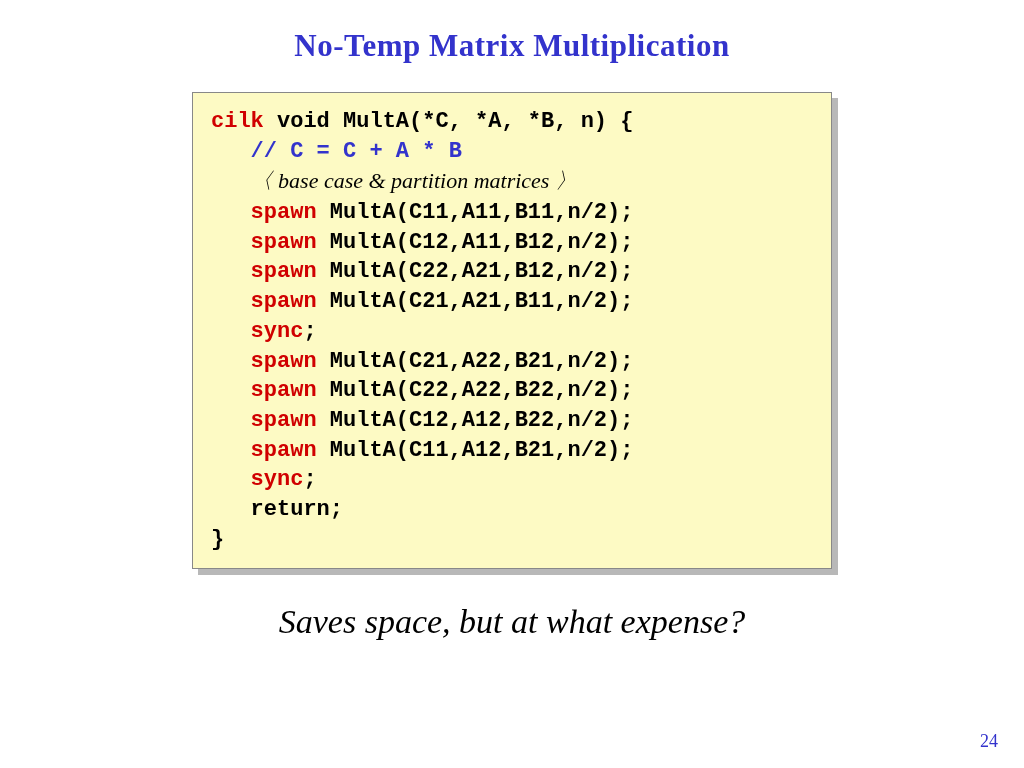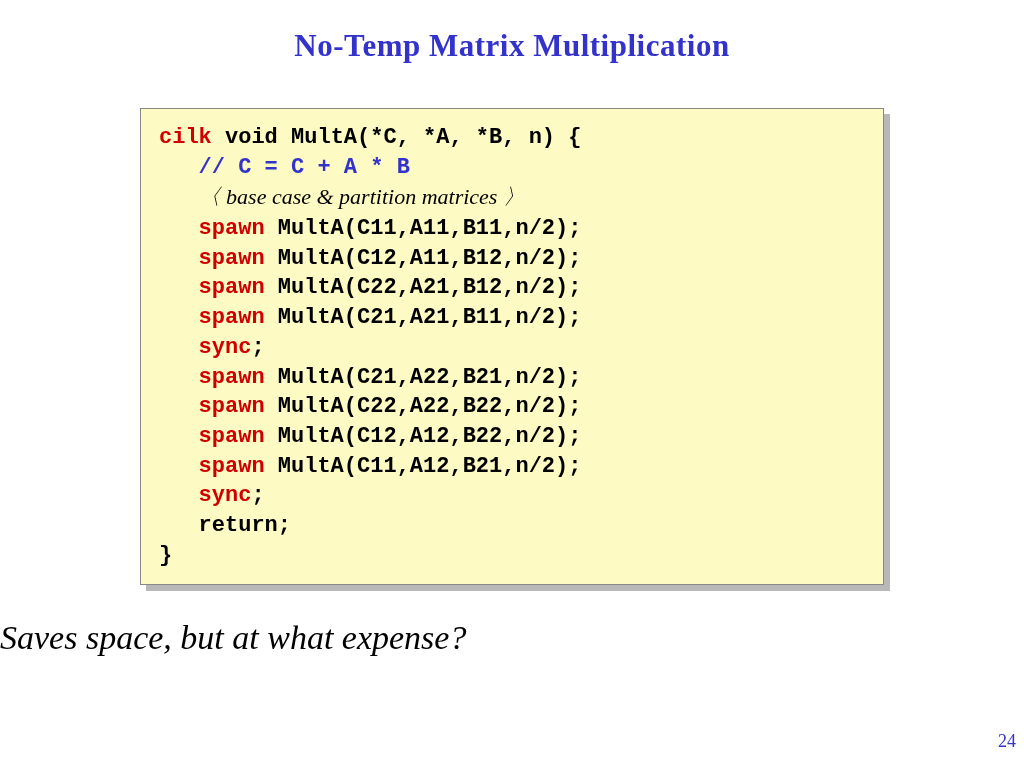--- a/index.html
+++ b/index.html
@@ -14,22 +14,22 @@
   .slide-title {
     font-size: 31px;
     font-weight: bold;
     color: #3333cc;
     text-align: center;
     padding-top: 28px;
     letter-spacing: 0.5px;
   }
   .code-wrapper {
     position: relative;
-    margin: 44px auto 0 auto;
-    width: 744px;
+    margin: 28px auto 0 auto;
+    width: 640px;
   }
   .code-shadow {
     position: absolute;
     top: 6px;
     left: 6px;
     width: 100%;
     height: 100%;
     background: #b8b8b8;
   }
   .code-block {
@@ -49,28 +49,28 @@
   .kw-sync { color: #d00000; }
   .comment { color: #3333cc; }
   .italic-note {
     font-family: 'Times New Roman', Times, serif;
     font-style: italic;
     font-weight: normal;
   }
   .caption {
     font-size: 34px;
     font-style: italic;
-    text-align: left;
+    text-align: center;
     margin-top: 34px;
     color: #000;
   }
   .page-num {
     position: absolute;
     bottom: 16px;
-    right: 8px;
+    right: 26px;
     font-size: 18px;
     color: #3333cc;
     font-family: 'Times New Roman', Times, serif;
   }
   .indent { display: inline-block; width: 3ch; }
 </style>
 </head>
 <body>
 
 <div class="slide-title">No-Temp Matrix Multiplication</div>

